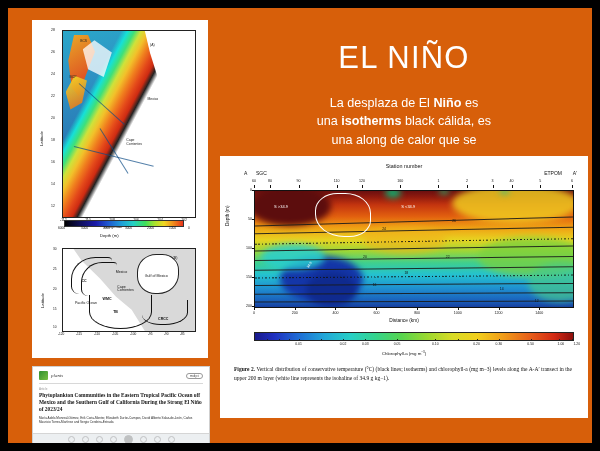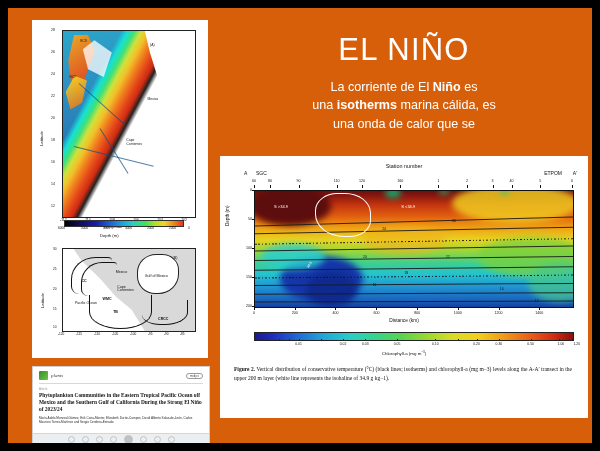--- a/index.html
+++ b/index.html
@@ -116,21 +116,21 @@
     color:#141414;padding:1px 7px 0 6px;
   }
   .paper-authors{font-size:3.1px;color:#2a2a2a;line-height:1.4;padding:3px 6px 0 6px;}
   .paper-foot{position:absolute;left:0;bottom:0;width:100%;height:11px;background:#eceff1;border-top:.6px solid #d5d5d5;}
   .foot-dots{display:flex;gap:7px;align-items:center;justify-content:center;height:100%;opacity:.45;}
   .foot-dots i{display:block;width:5px;height:5px;border:.6px solid #8a8a8a;border-radius:50%;}
   .foot-dots i.big{width:7px;height:7px;background:#8a8a8a;}
 
   
   .hero{position:absolute;left:212px;top:14px;width:368px;height:130px;text-align:center;color:#fff;}
-  .hero h1{margin:0;font-size:31px;font-weight:400;letter-spacing:1.2px;line-height:1;padding-top:12px;}
+  .hero h1{margin:8px;font-size:31px;font-weight:400;letter-spacing:1.2px;line-height:1;padding-top:12px;}
   .hero p{margin:0;padding-top:13px;font-size:12.6px;line-height:1.45;font-weight:400;}
   .hero b{font-weight:bold;}
 
   .fig-card{
     position:absolute;left:212px;top:148px;width:368px;height:262px;
     background:#ffffff;overflow:hidden;
   }
   .fig-inner{position:absolute;left:6px;top:4px;width:356px;height:200px;}
 
   .sec-title{position:absolute;left:0;top:3px;width:100%;text-align:center;font-size:5.4px;color:#111;}
@@ -328,23 +328,23 @@
         <i></i>
         <i></i>
         <i></i>
       </div>
     </div>
   </div>
 
   <div class="hero">
     <h1>EL NIÑO</h1>
     <p>
-      <span>La corriente de El </span><b>Niño</b><span> es</span><br>
-      <span>una </span><b>isotherms</b><span> marina cálida, es</span><br>
-      <span>una onda de calor que se</span><br>
+      <span>La desplaza de El </span><b>Niño</b><span> es</span><br>
+      <span>una </span><b>isotherms</b><span> black cálida, es</span><br>
+      <span>una along de calor que se</span><br>
     </p>
   </div>
 
   <div class="fig-card">
     <div class="fig-inner">
 
       <div class="sec-title">Station number</div>
       <span class="lab-A">A</span>
       <span class="lab-SGC">SGC</span>
       <span class="lab-ETPOM">ETPOM</span>

